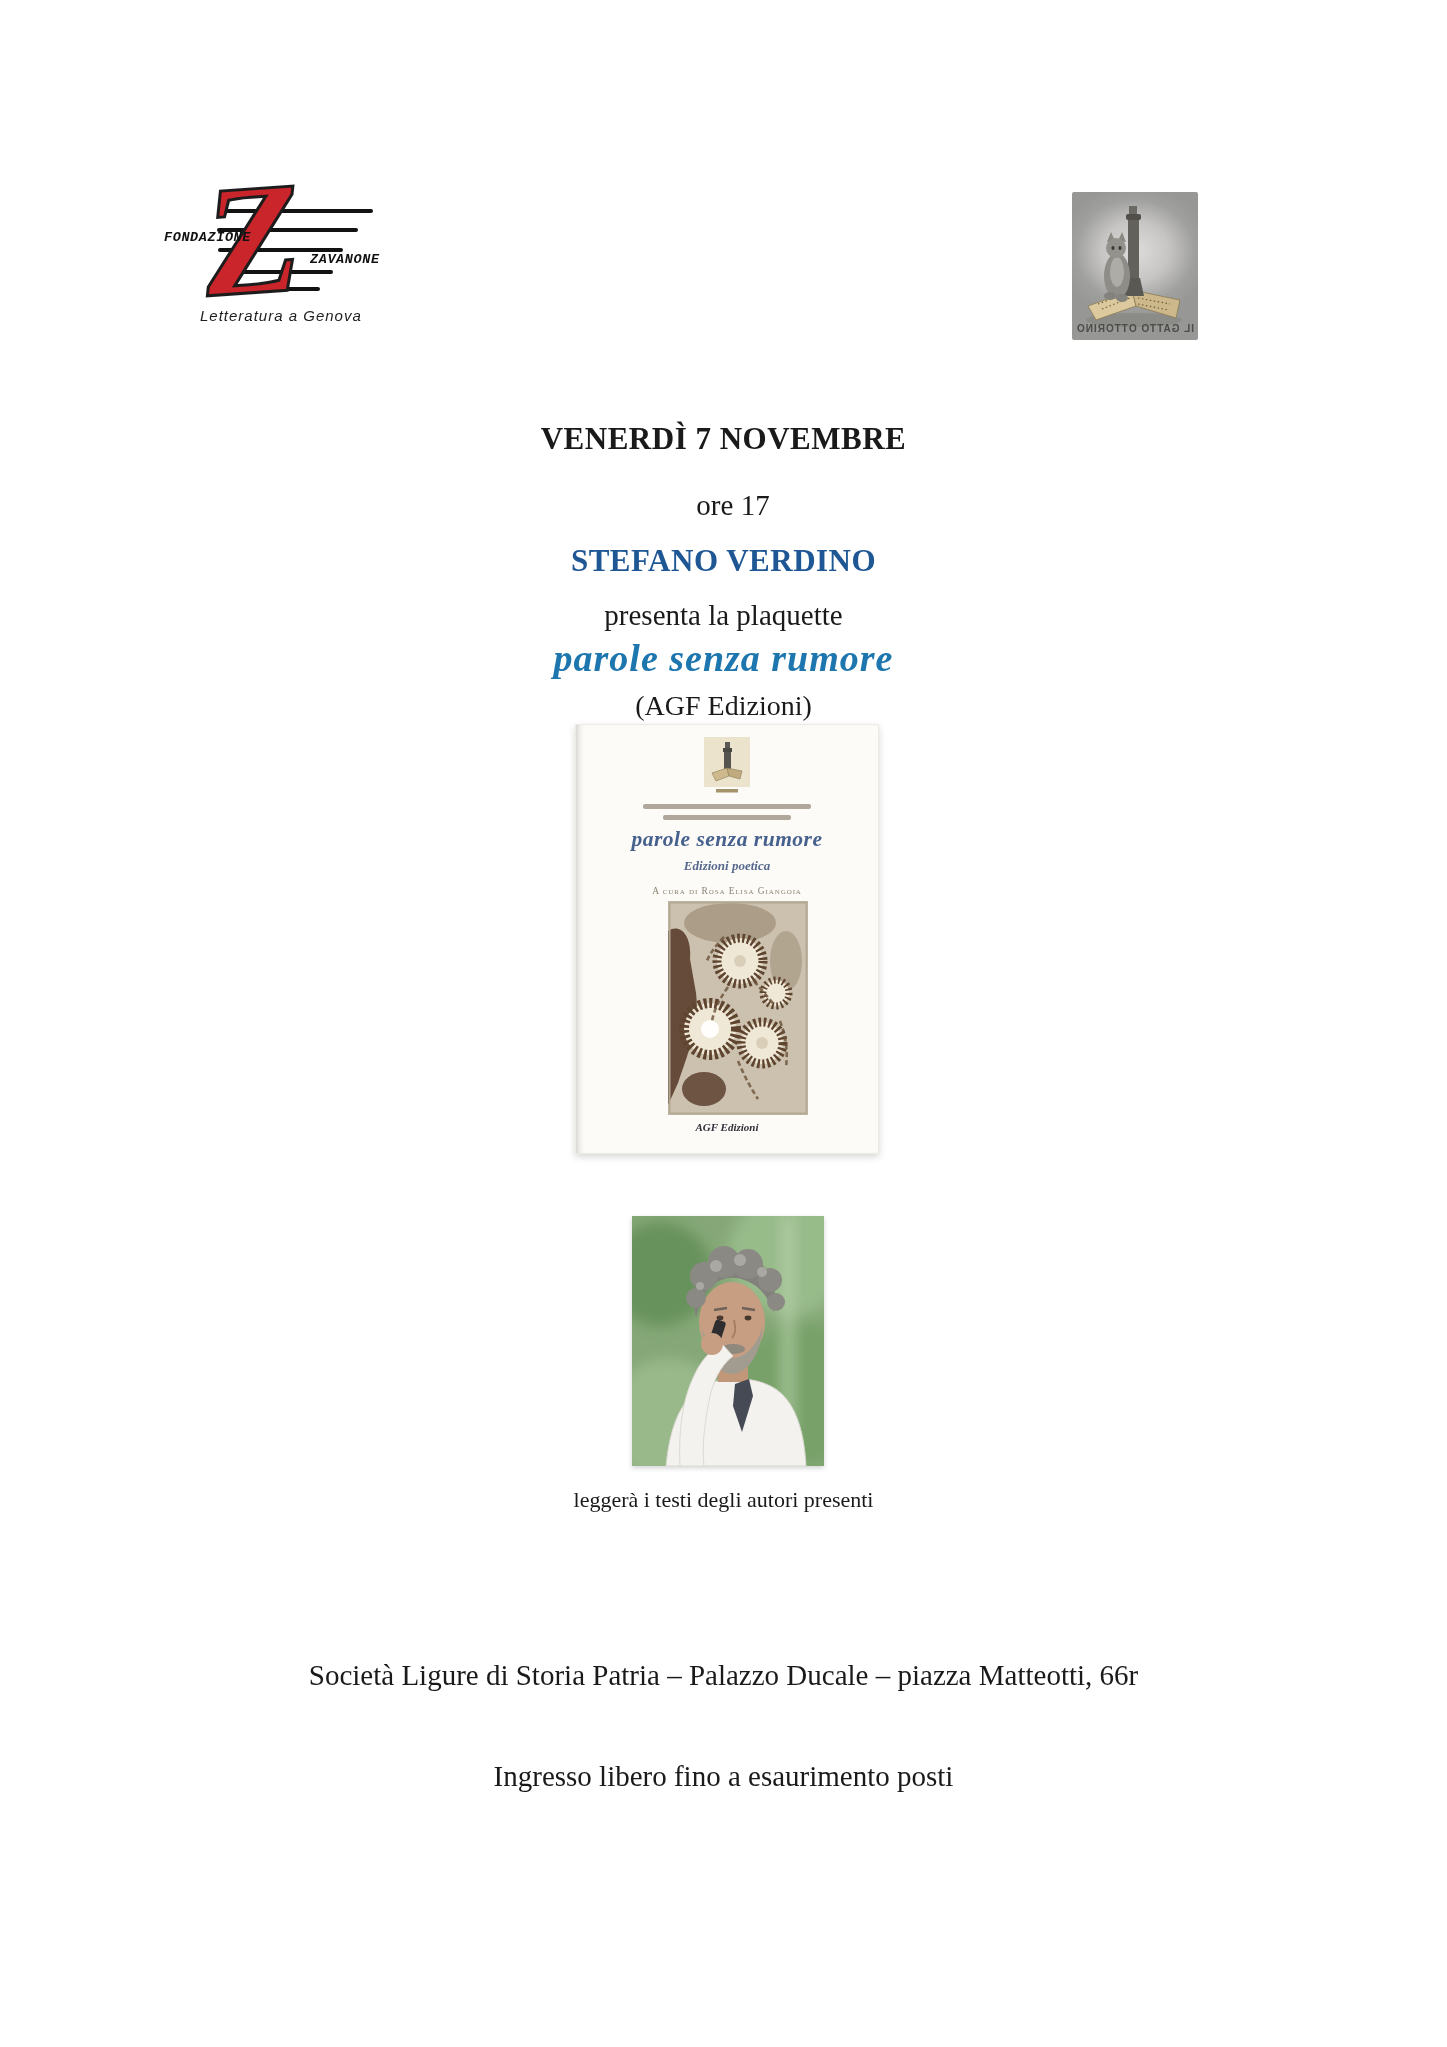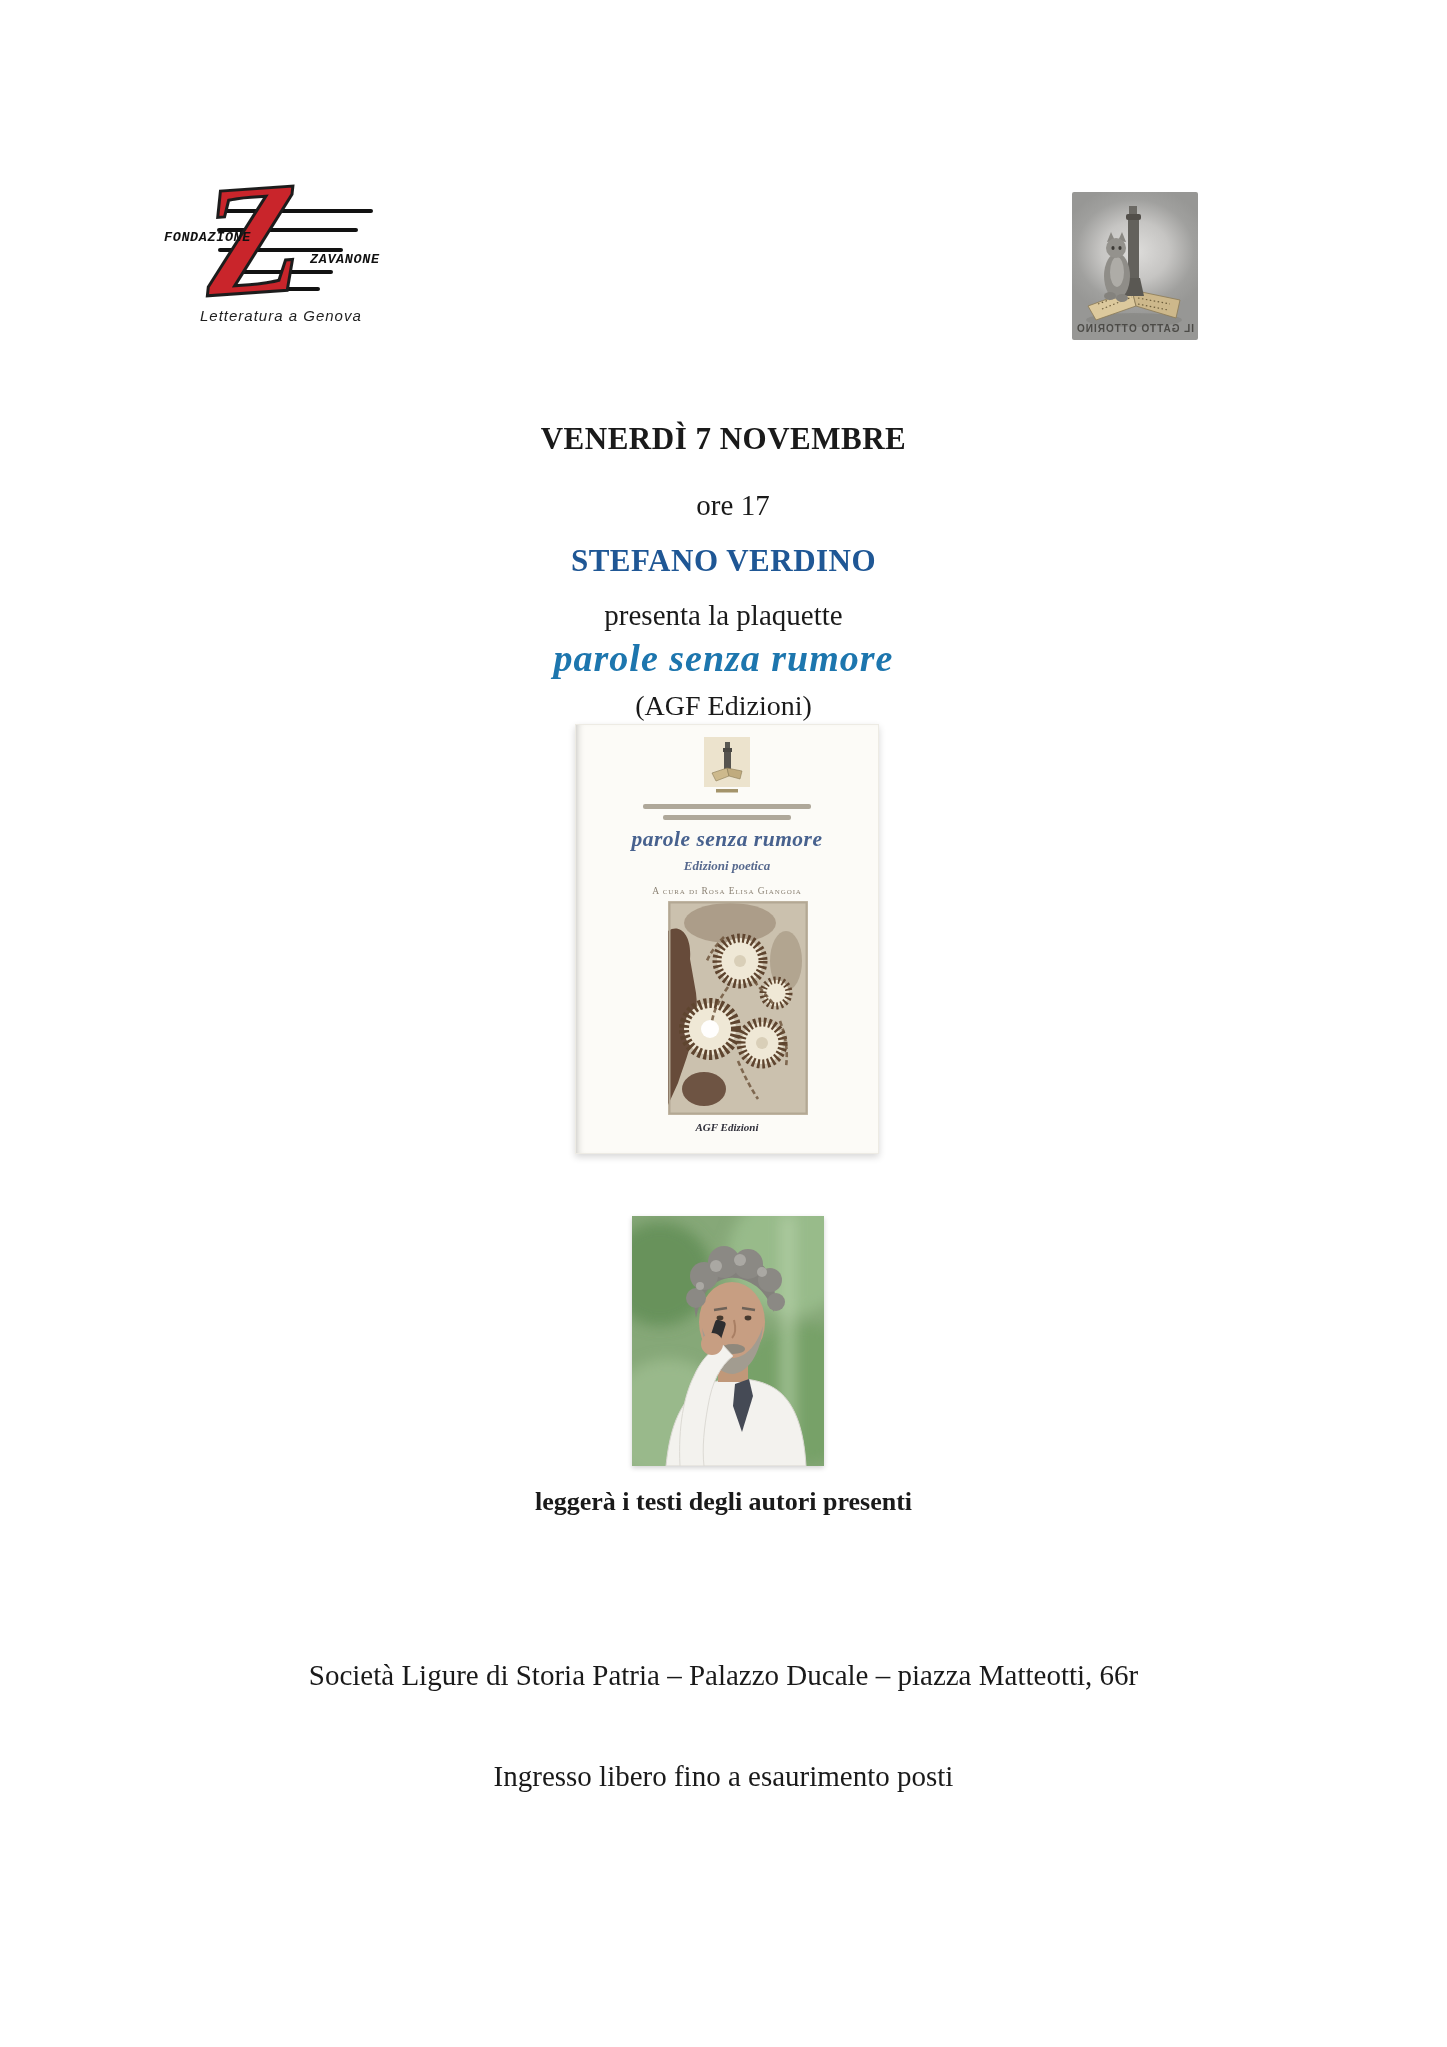--- a/index.html
+++ b/index.html
@@ -79,21 +79,21 @@
   #ill1{top:79px;width:168px;}
   #ill2{top:90px;width:128px;}
   #cover-minilogo{position:absolute;left:50%;top:12px;transform:translateX(-50%);}
   #engraving{position:absolute;left:92px;top:176px;}
 
   
   #actor-line{top:1163px;font-size:31px;}
   #actor-name{font-weight:bold;color:#4f81bd;letter-spacing:.5px;margin-left:.33em;}
   #photo{left:632px;top:1216px;width:192px;height:250px;box-shadow:0 2px 5px rgba(0,0,0,.18);}
 
-  #reading-line{top:1487px;font-size:26px;font-weight:bold;}
+  #reading-line{top:1487px;font-size:22px;}
 
   
   #venue-line1{top:1659px;font-size:29px;}
   #venue-line2{top:1697px;font-size:29px;}
   #admission{top:1760px;font-size:29px;}
 </style>
 </head>
 <body>
 
 <div id="page">

